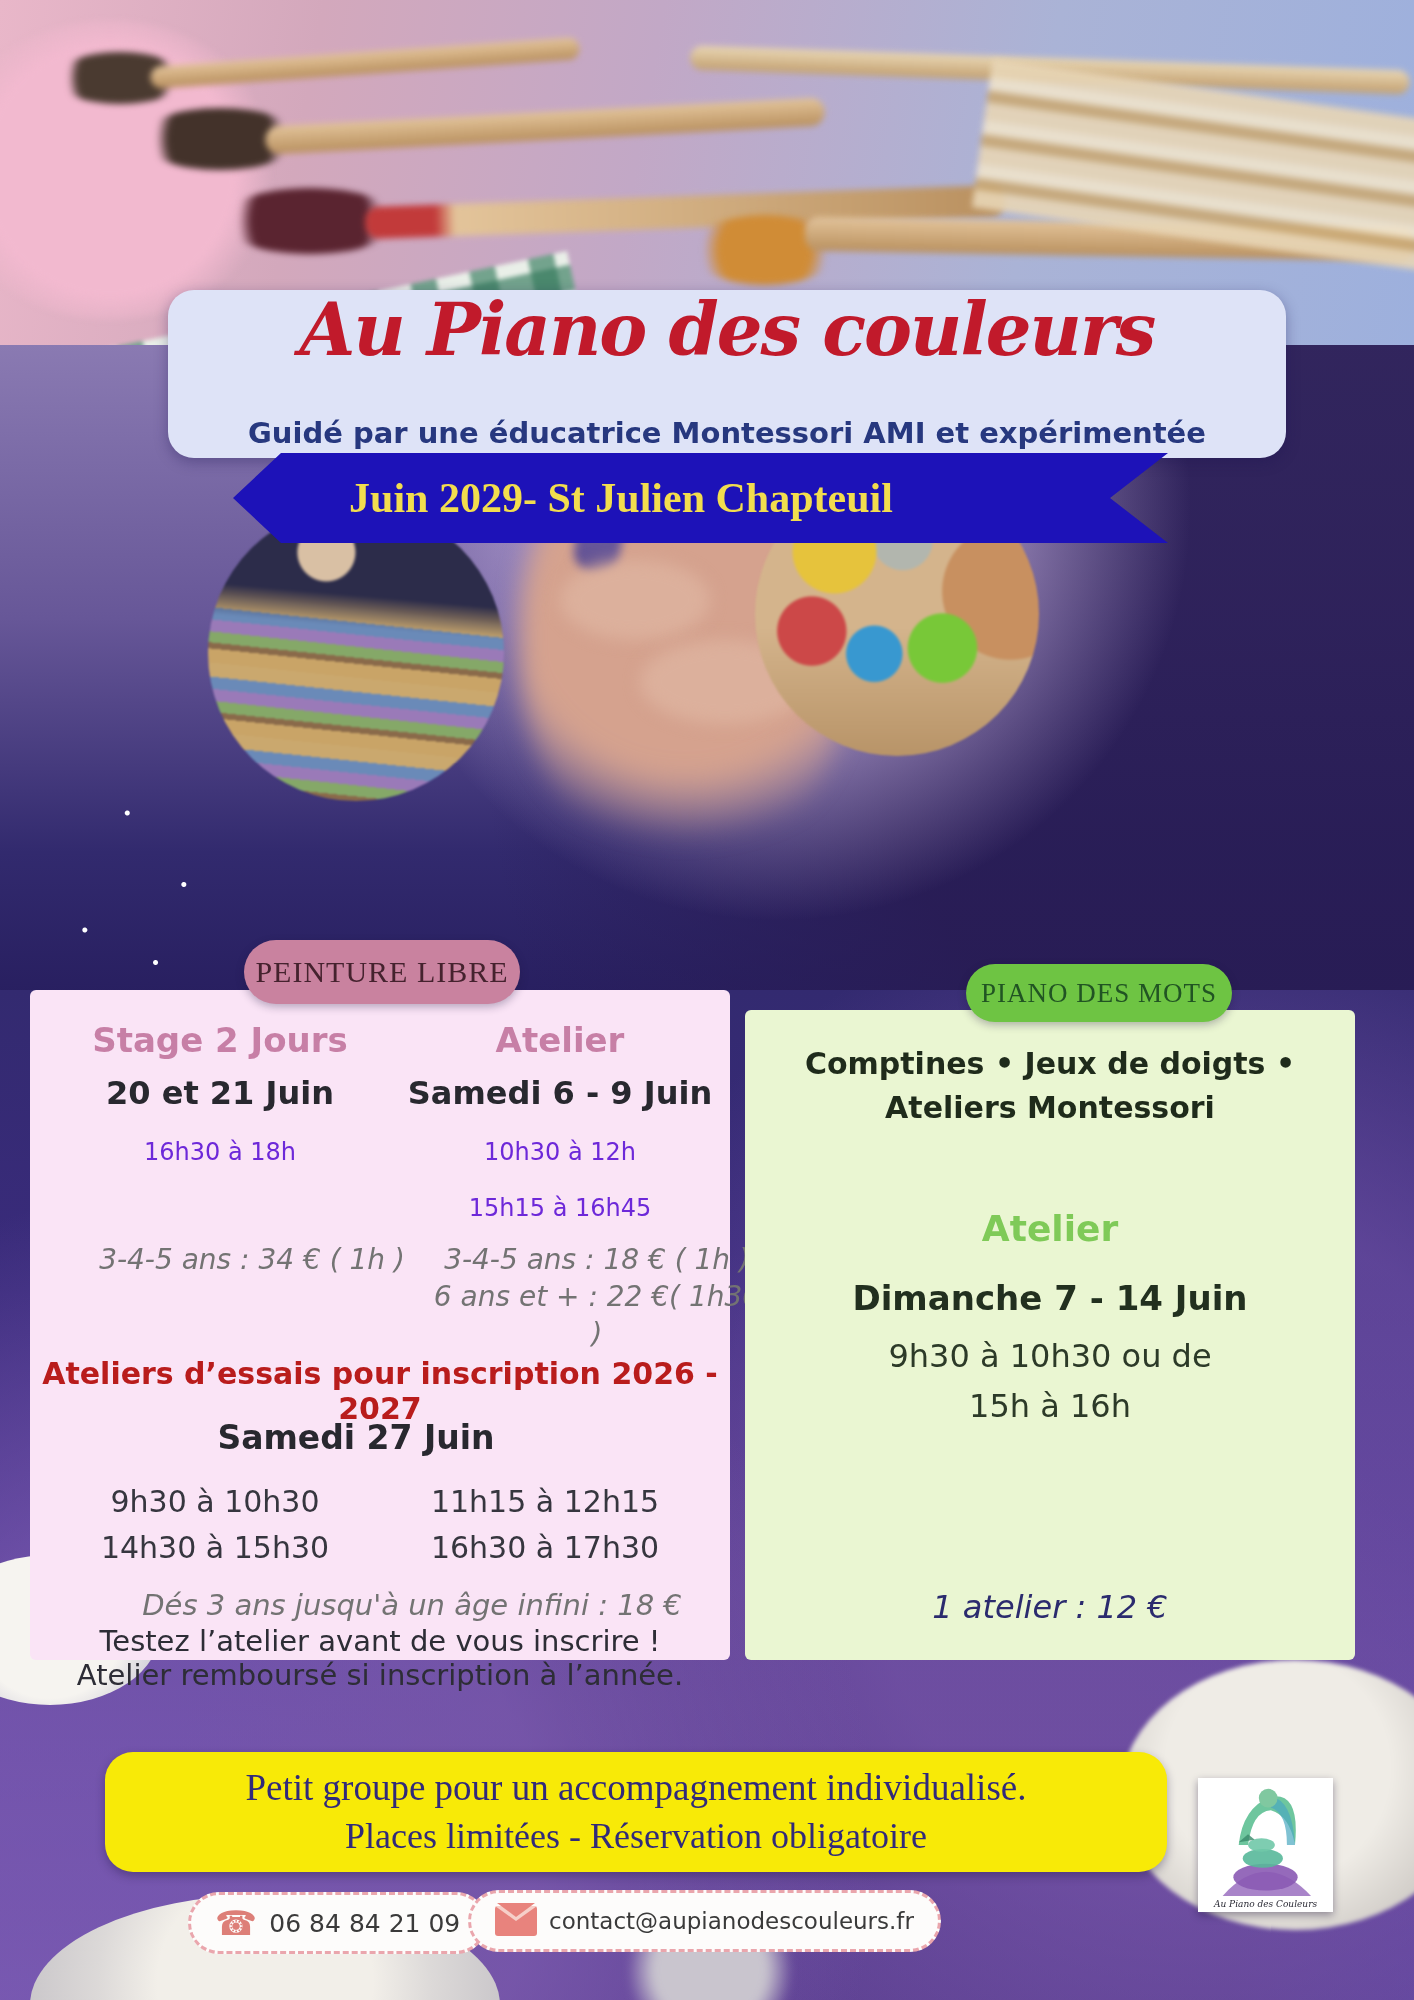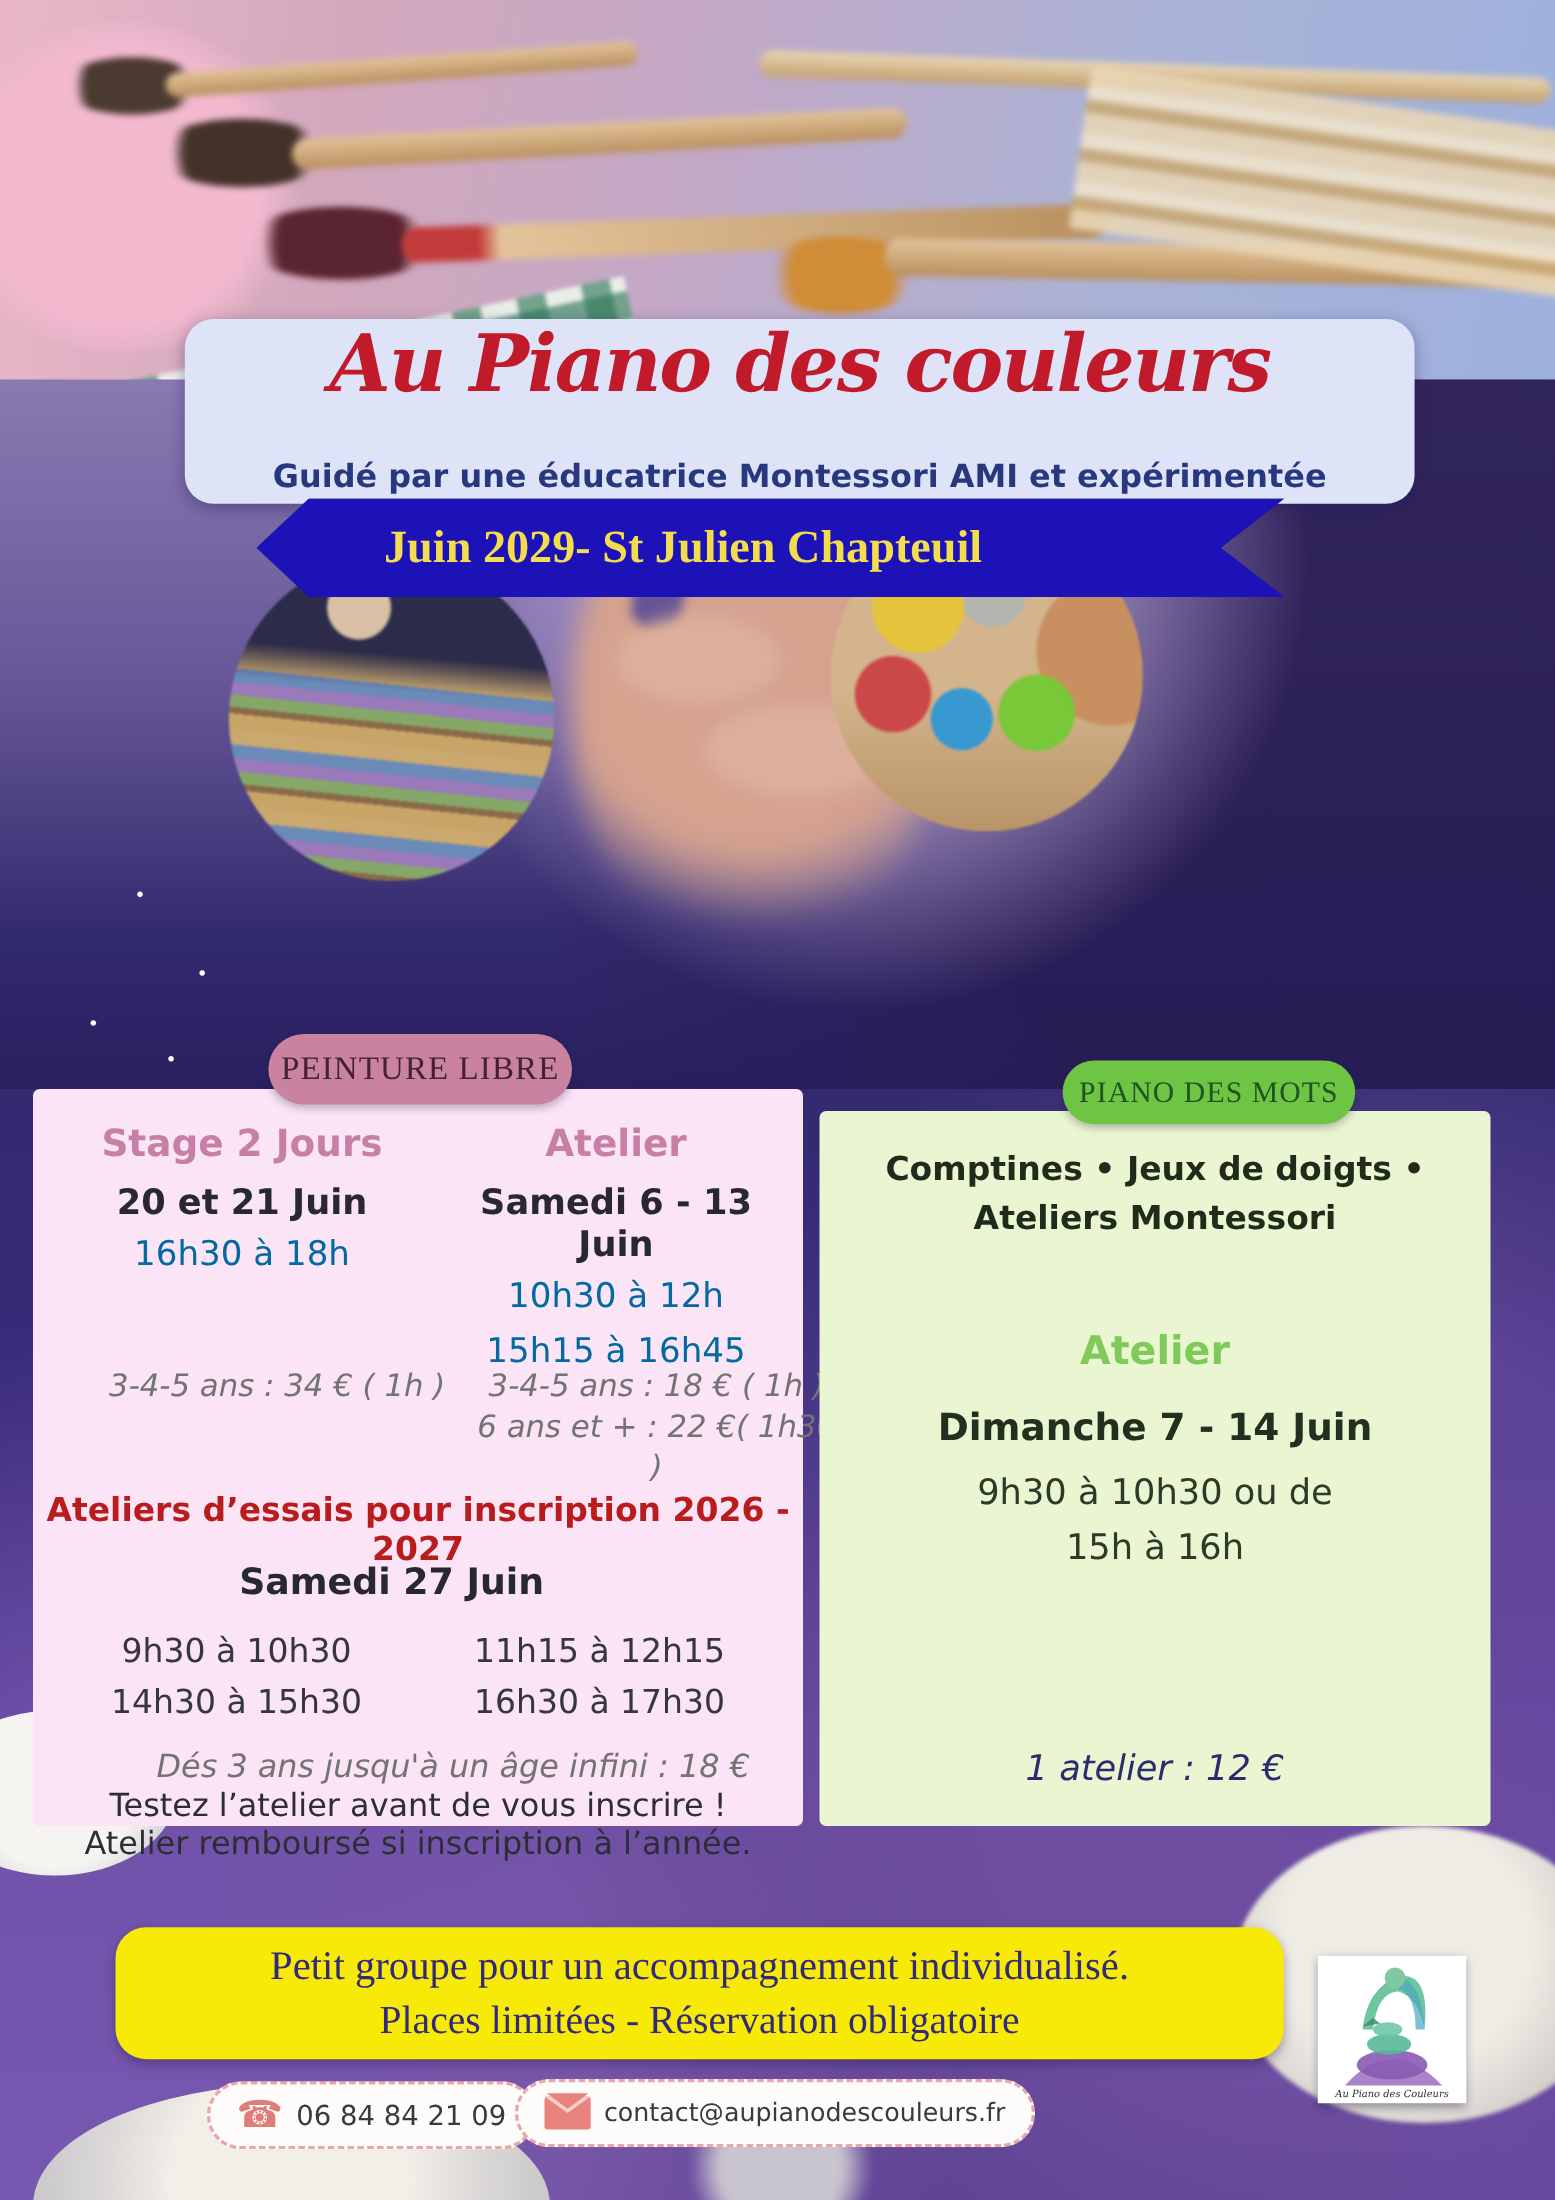--- a/index.html
+++ b/index.html
@@ -117,21 +117,21 @@
   .panel-pink{left:30px;top:990px;width:700px;height:670px;background:#fae4f6;}
   .panel-green{left:745px;top:1010px;width:610px;height:650px;background:#eaf6d2;}
   .panel div{position:absolute;text-align:center;}
 
   .hd-pink{color:#c77fa6;font-weight:bold;font-size:34px;}
   .italic-blue{color:#737373;font-style:italic;font-size:28px;line-height:1.32;margin-left:32px;}
 
   .col-stage{left:10px;top:30px;width:360px;}
   .col-atelier{left:370px;top:30px;width:320px;}
   .line-date{font-size:32px;font-weight:bold;color:#28282f;margin-top:14px;}
-  .line-time{font-size:31px;color:#0369a1;margin-top:8px;line-height:1.35;}
+  .line-time{font-size:24px;color:#6d28d9;margin-top:24px;line-height:1.35;}
 
   .price-stage{left:10px;top:252px;width:360px;}
   .price-atelier{left:370px;top:252px;width:330px;}
 
   .essais-title{left:0;top:366px;width:700px;color:#b91c1c;font-weight:bold;font-size:30px;}
   .essais-date{left:0;top:428px;width:652px;font-size:33px;font-weight:bold;color:#28282f;}
   .tm{width:330px;font-size:30px;color:#36363f;}
   .t00{left:20px;top:494px;}  .t01{left:350px;top:494px;}
   .t10{left:20px;top:540px;}  .t11{left:350px;top:540px;}
   .essais-price{left:0;top:596px;width:700px;font-size:29px;}
@@ -220,21 +220,21 @@
   <div class="badge badge-green">PIANO DES MOTS</div>
 
   <div class="panel panel-pink">
     <div class="col-stage">
       <div style="position:static" class="hd-pink">Stage 2 Jours</div>
       <div style="position:static" class="line-date">20 et 21 Juin</div>
       <div style="position:static" class="line-time">16h30 à 18h</div>
     </div>
     <div class="col-atelier">
       <div style="position:static" class="hd-pink">Atelier</div>
-      <div style="position:static" class="line-date">Samedi 6 - 13 Juin</div>
+      <div style="position:static" class="line-date">Samedi 6 - 9 Juin</div>
       <div style="position:static" class="line-time">10h30 à 12h</div>
       <div style="position:static" class="line-time">15h15 à 16h45</div>
     </div>
     <div class="price-stage italic-blue">
       <div style="position:static">3-4-5 ans : 34 € ( 1h )</div>
     </div>
     <div class="price-atelier italic-blue">
       <div style="position:static">3-4-5 ans : 18 € ( 1h )</div>
       <div style="position:static">6 ans et + : 22 €( 1h30 )</div>
     </div>

